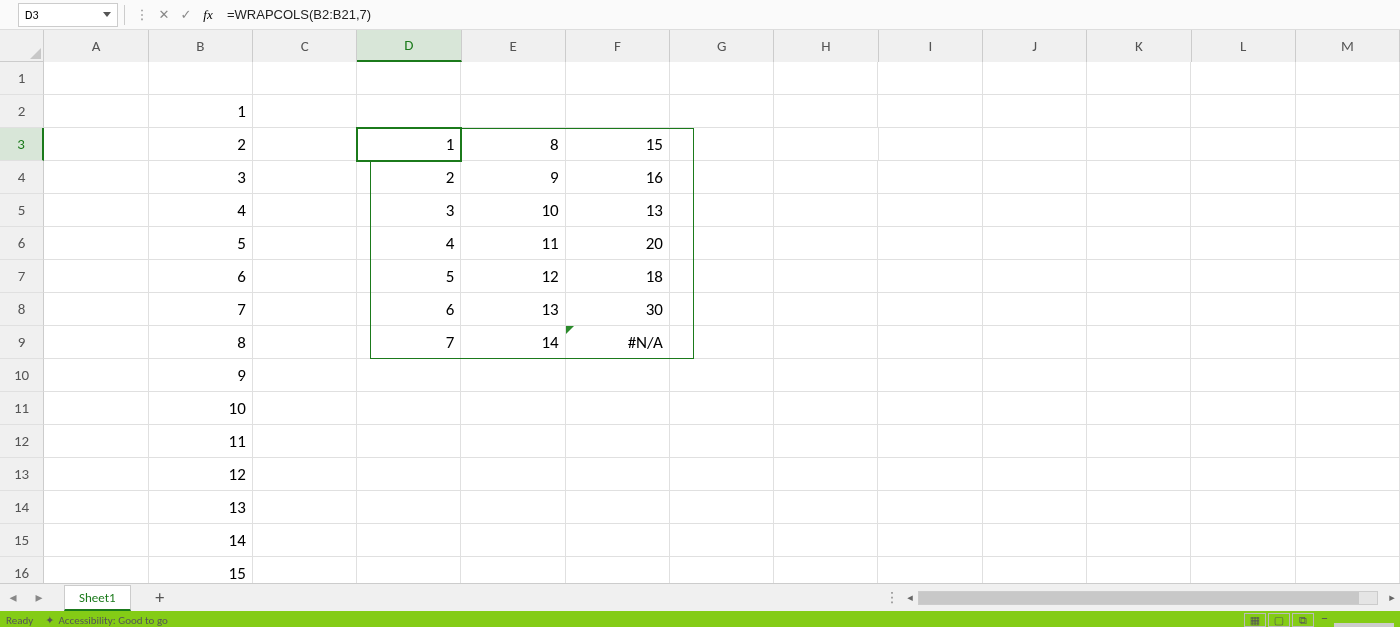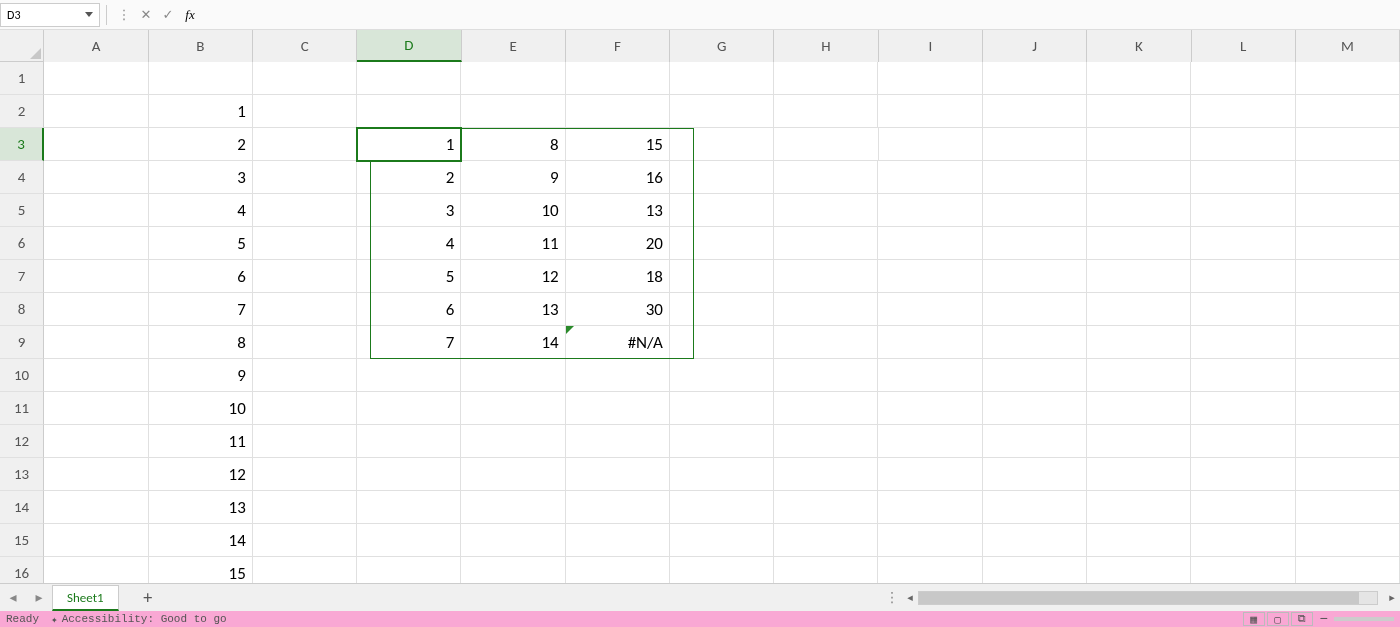--- a/index.html
+++ b/index.html
@@ -1,20 +1,20 @@
 <!DOCTYPE html>
 <html><head>
 <meta charset="utf-8">
 <style>
   * { box-sizing: border-box; margin: 0; padding: 0; }
   html, body { width: 1400px; height: 627px; overflow: hidden; font-family: "Segoe UI", Calibri, Arial, sans-serif; background: #f5f5f5; }
   
   
   .fbar { height: 30px; background: #fafafa; display: flex; align-items: center; border-bottom: 1px solid #ddd; }
-  .namebox { width: 100px; height: 24px; background: #fff; border: 1px solid #ccc; font-size: 12px; padding: 2px 6px; margin-left: 0; display: flex; align-items: center; justify-content: space-between; }
+  .namebox { width: 100px; height: 24px; background: #fff; border: 1px solid #ccc; font-size: 12px; padding: 2px 6px; margin-left: 18px; display: flex; align-items: center; justify-content: space-between; }
   .namebox .chev { width: 0; height: 0; border-left: 4px solid transparent; border-right: 4px solid transparent; border-top: 5px solid #555; }
   .sep { width: 1px; height: 20px; background: #ccc; margin: 0 6px; }
   .fbicon { width: 18px; height: 18px; display: flex; align-items: center; justify-content: center; font-size: 13px; color: #888; margin: 0 2px; }
   .fbicon.fx { font-style: italic; font-family: "Times New Roman", serif; color: #000000; }
   .formula-input { flex: 1; height: 24px; border: none; background: transparent; font-size: 13px; padding: 2px 8px; outline: none; color: #222; }
   
   
   .grid-wrap { position: relative; }
   .colhdr-row { display: flex; height: 32px; background: #f0f0f0; border-bottom: 1px solid #ccc; }
   .corner { width: 46px; height: 32px; border-right: 1px solid #ccc; border-bottom: 1px solid #ccc; background: #f0f0f0; position: relative; }
@@ -27,49 +27,50 @@
   .rowhdr { width: 46px; height: 33px; border-right: 1px solid #ccc; border-bottom: 1px solid #e0e0e0; display: flex; align-items: center; justify-content: center; font-size: 15px; color: #555; background: #f0f0f0; user-select: none; }
   .rowhdr.sel { background: #d8e6d8; border-right: 2px solid #1b7a1b; color: #1b7a1b; }
   .cell { width: 108px; height: 33px; border-right: 1px solid #e0e0e0; border-bottom: 1px solid #e0e0e0; display: flex; align-items: center; justify-content: flex-end; padding: 0 6px; font-size: 17px; color: #000; background: #fff; position: relative; }
   .cell.activecell { outline: 2px solid #1b7a1b; outline-offset: -1px; z-index: 3; }
   .spill { position: absolute; border: 1px solid #1b7a1b; pointer-events: none; z-index: 2; }
   .flag { position: absolute; left: 0; top: 0; width: 0; height: 0; border-style: solid; border-width: 8px 8px 0 0; border-color: #2a8a2a transparent transparent transparent; }
   
   
   .tabbar { position: absolute; bottom: 16px; left: 0; right: 0; height: 28px; background: #f0f0f0; display: flex; align-items: center; border-top: 1px solid #ccc; }
   .tabnav { width: 26px; height: 26px; display: flex; align-items: center; justify-content: center; color: #888; font-size: 14px; }
-  .tab { padding: 4px 14px; background: #fff; border: 1px solid #ccc; border-bottom: 2px solid #1b7a1b; font-size: 13px; color: #1b7a1b; margin-left: 0; }
+  .tab { padding: 4px 14px; background: #fff; border: 1px solid #ccc; border-bottom: 2px solid #1b7a1b; font-size: 13px; color: #1b7a1b; margin-left: 12px; }
   .addtab { width: 30px; height: 26px; display: flex; align-items: center; justify-content: center; color: #555; font-size: 18px; margin-left: 14px; }
   .tabspacer { flex: 1; }
   .tabmore { width: 20px; color: #888; font-size: 14px; text-align: center; }
   .hscroll { width: 460px; height: 14px; background: #e5e5e5; border: 1px solid #ccc; position: relative; margin-right: 6px; }
   .hthumb { position: absolute; left: 0; top: 0; height: 100%; width: 440px; background: #c8c8c8; }
   .harrow { width: 16px; height: 14px; display: inline-flex; align-items: center; justify-content: center; color: #666; font-size: 11px; }
   
   
-  .status { position: absolute; bottom: 0; left: 0; right: 0; height: 16px; background: #f9a8d4; display: flex; align-items: center; font-size: 11px; color: #555; padding: 0 6px; font-family: Liberation Mono, monospace; }
+  .status { position: absolute; bottom: 0; left: 0; right: 0; height: 16px; background: #84cc16; display: flex; align-items: flex-end; font-size: 11px; color: #555; padding: 0 6px; }
   .status .sp { flex: 1; }
   .viewbtn { width: 22px; height: 14px; border: 1px solid #bbb; margin: 0 1px; display: inline-flex; align-items: center; justify-content: center; }
   .acc-icon { font-size: 11px; margin: 0 4px 0 12px; }
   .minus { margin: 0 6px; font-size: 14px; }
   .zoomtrack { width: 60px; height: 4px; background: #ccc; position: relative; }
 </style>
 </head>
 <body>
 
 <div class="fbar">
   <div class="namebox">
     <span>D3</span>
     <span class="chev"></span>
   </div>
   <div class="sep"></div>
   <div class="fbicon">⋮</div>
   <div class="fbicon">✕</div>
   <div class="fbicon">✓</div>
   <div class="fbicon fx">fx</div>
+  <input class="formula-input" value="=WRAPCOLS(B2:B21,7)" style="">
 </div>
 
 <div class="grid-wrap">
   <div class="colhdr-row">
     <div class="corner"></div>
 
   <div class="colhdr">A</div>
       <div class="colhdr">B</div>
       <div class="colhdr">C</div>
       <div class="colhdr sel">D</div>

